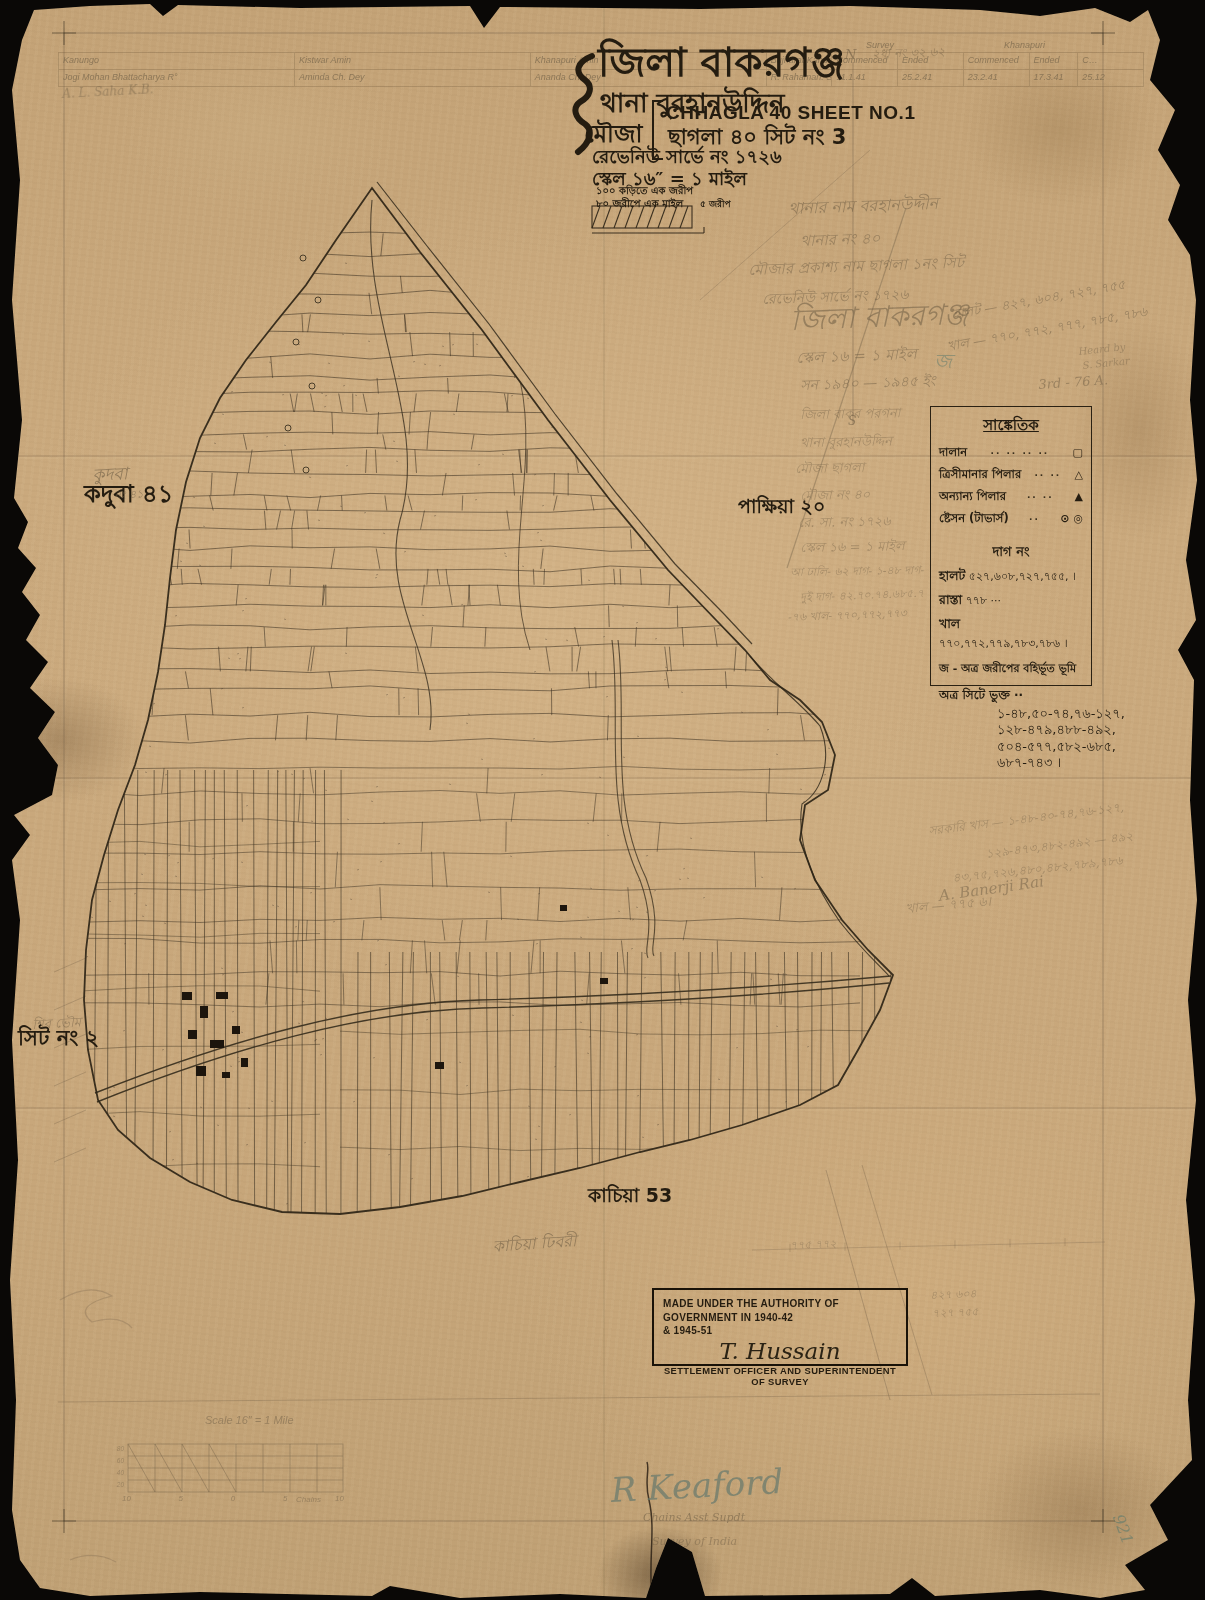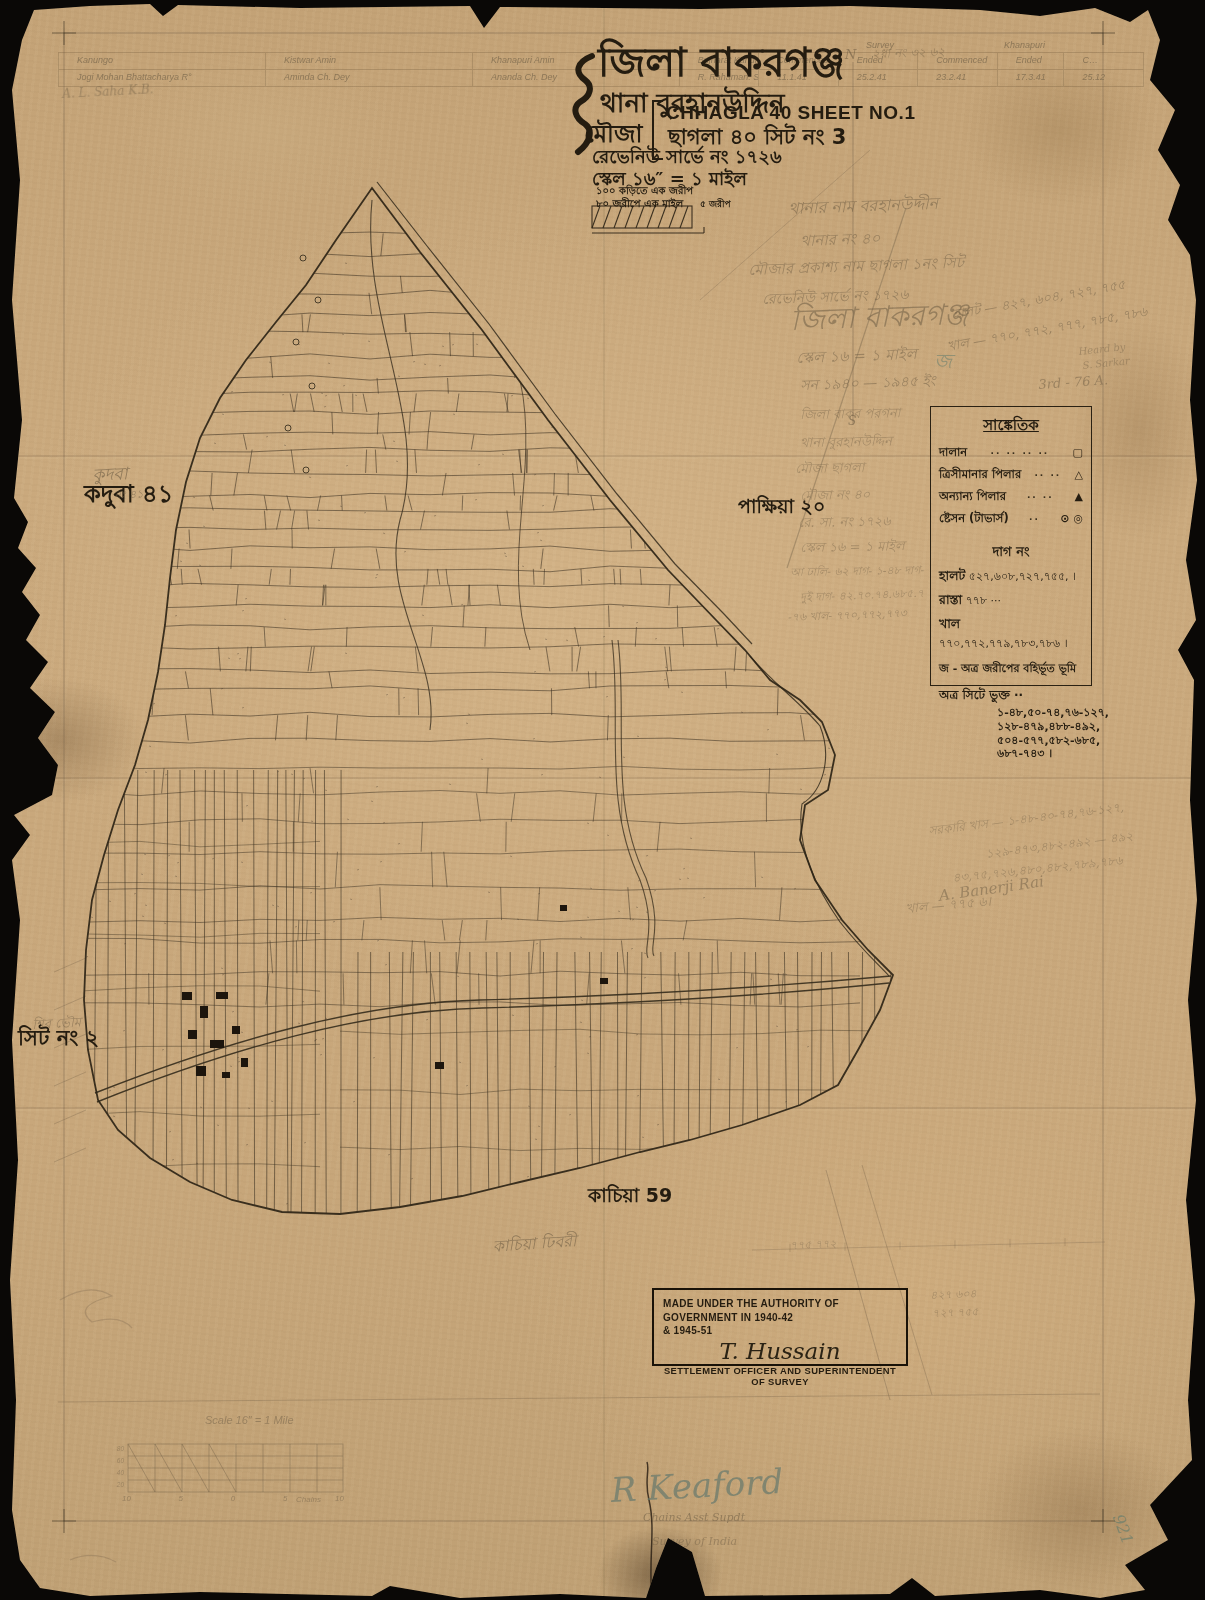--- a/index.html
+++ b/index.html
@@ -29,38 +29,38 @@
   .ann{position:absolute;font-family:"DejaVu Serif",serif;font-style:italic;color:#6e5d44;
        white-space:nowrap;line-height:1.1;transform-origin:left top;}
   .ann.teal{color:#5c7a6d;}
   
   .mz-bracket{position:absolute;left:652px;top:100px;width:9px;height:56px;
       border-left:2.5px solid #241c10;border-top:2.5px solid #241c10;border-bottom:2.5px solid #241c10;}
   
   .htable{position:absolute;left:58px;top:52px;width:1086px;color:#7a684d;opacity:.75;}
   .ht-row{display:flex;border-top:1px solid rgba(110,88,58,.4);border-bottom:1px solid rgba(110,88,58,.4);}
   .ht-row + .ht-row{border-top:none;}
-  .ht-cell{border-left:1px solid rgba(110,88,58,.35);padding:2px 18px;font-size:9px;
+  .ht-cell{border-left:1px solid rgba(110,88,58,.35);padding:2px 4px;font-size:9px;
       font-style:italic;min-height:12px;overflow:hidden;white-space:nowrap;}
   .ht-cell:last-child{border-right:1px solid rgba(110,88,58,.35);}
   .c-wide{flex:4;} .c-date{flex:1;} .c-last{flex:.7;}
   .ht-group{position:absolute;font-size:9px;font-style:italic;color:#7a684d;top:-12px;}
   
   .legend{position:absolute;left:930px;top:406px;width:162px;height:280px;
       border:1.6px solid #2a2113;padding:6px 8px 4px 8px;color:#241c10;box-sizing:border-box;}
   .lg-title{text-align:center;font-weight:bold;font-size:15px;text-decoration:underline;margin-bottom:6px;}
   .lgrow{display:flex;align-items:baseline;font-size:11.5px;font-weight:bold;margin:3px 0;}
   .lgdots{flex:1;text-align:center;font-size:9px;letter-spacing:2px;overflow:hidden;color:#3a2f1d;}
   .lgsym{font-size:11px;}
   .lg-dag{text-align:center;font-weight:bold;font-size:13px;margin:13px 0 3px 0;}
   .lgent{font-size:11px;margin:4px 0;}
   .lgent b{font-size:12.5px;}
   .lg-note{font-size:11px;font-weight:bold;margin-top:6px;}
   .lg-incl{font-size:12px;font-weight:bold;margin-top:7px;}
-  .lg-incl-lines{font-size:11px;font-weight:bold;margin-left:58px;line-height:1.25;}
+  .lg-incl-lines{font-size:13px;font-weight:normal;margin-left:58px;line-height:1.25;}
   
   .stamp{position:absolute;left:652px;top:1288px;width:256px;height:78px;border:2.5px solid #191208;
       padding:7px 9px 4px 9px;box-sizing:border-box;color:#241c10;}
   .stamp .l1{font-size:10px;font-weight:bold;letter-spacing:.3px;line-height:1.35;}
   .stamp .sig{font-family:"DejaVu Serif",serif;font-style:italic;font-size:23px;text-align:center;
       margin-top:0px;color:#2a2214;}
   .stamp .l3{font-size:9.4px;font-weight:bold;text-align:center;letter-spacing:.4px;margin-top:1px;}
   
   .scl{position:absolute;color:#77654b;font-style:italic;white-space:nowrap;}
   .scl-ticks{position:absolute;left:122px;top:1494px;width:222px;display:flex;
@@ -720,21 +720,21 @@
       <div>১-৪৮,৫০-৭৪,৭৬-১২৭,</div>
           <div>১২৮-৪৭৯,৪৮৮-৪৯২,</div>
           <div>৫০৪-৫৭৭,৫৮২-৬৮৫,</div>
           <div>৬৮৭-৭৪৩ ।</div>
         </div>
     </div>
 
     <div class="printed bn" style="left:84px;top:482px;font-size:24px;text-align:center;">কদুবা ৪১</div>
     <div class="printed bn" style="left:738px;top:497px;font-size:19px;">পাক্ষিয়া ২০</div>
     <div class="printed bn" style="left:18px;top:1028px;font-size:21px;">সিট নং ২</div>
-    <div class="printed bn" style="left:588px;top:1186px;font-size:19px;">কাচিয়া 59</div>
+    <div class="printed bn" style="left:588px;top:1186px;font-size:19px;">কাচিয়া 53</div>
 
     <div class="stamp">
       <div class="l1">MADE UNDER THE AUTHORITY OF GOVERNMENT IN 1940-42</div>
       <div class="l1">&amp; 1945-51</div>
       <div class="sig">T. Hussain</div>
       <div class="l3">SETTLEMENT OFFICER AND SUPERINTENDENT OF SURVEY</div>
     </div>
 
     <div class="ann" style="left:610px;top:1472px;font-size:34px;opacity:.7;color:#66796d;transform:rotate(-3deg);">R Keaford</div>
     <div class="ann" style="left:643px;top:1512px;font-size:11px;opacity:.55;">Chains Asst Supdt</div>

